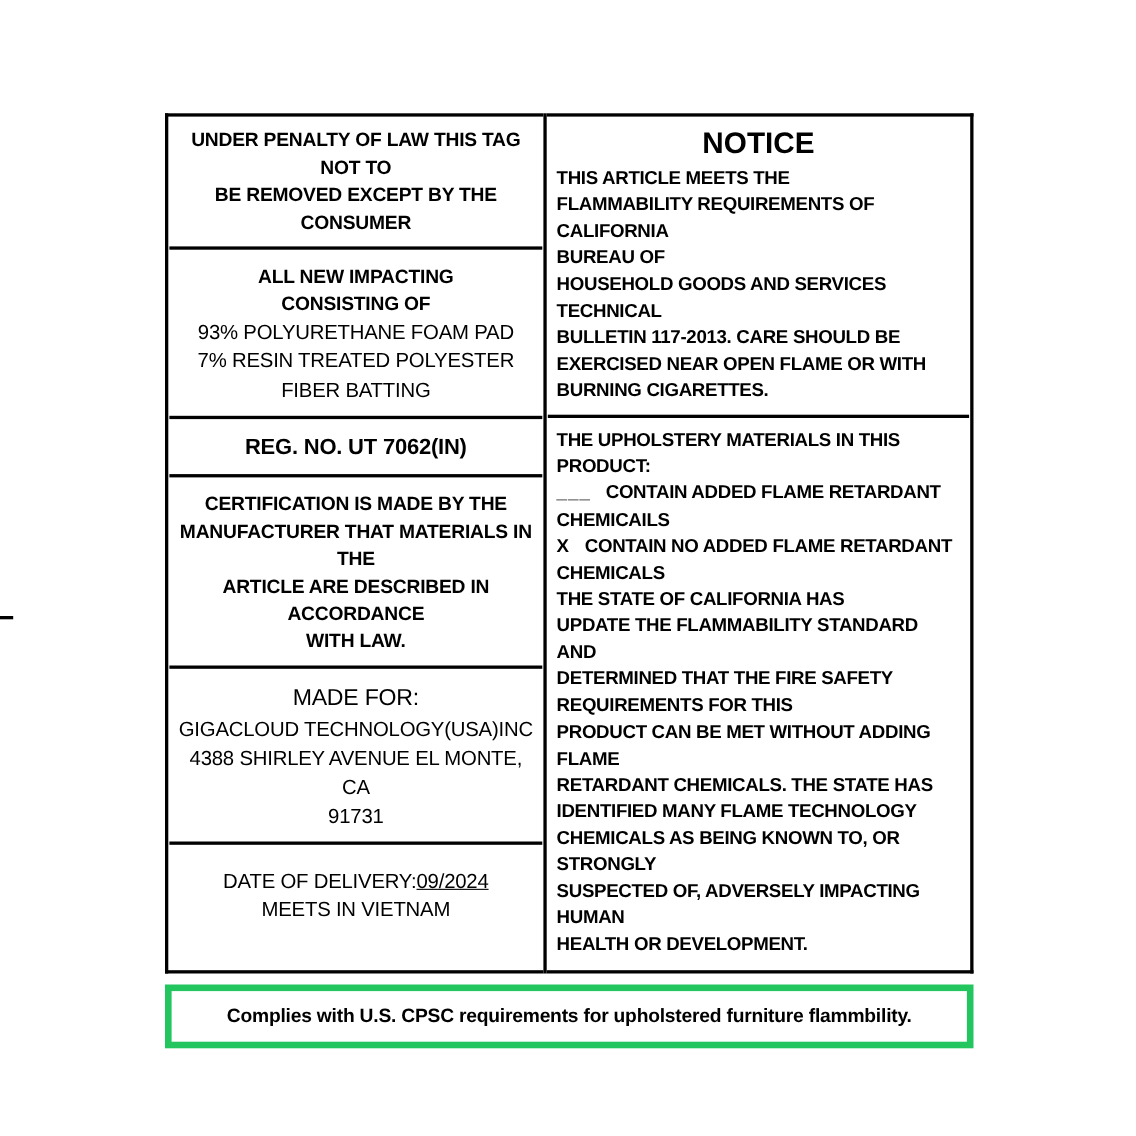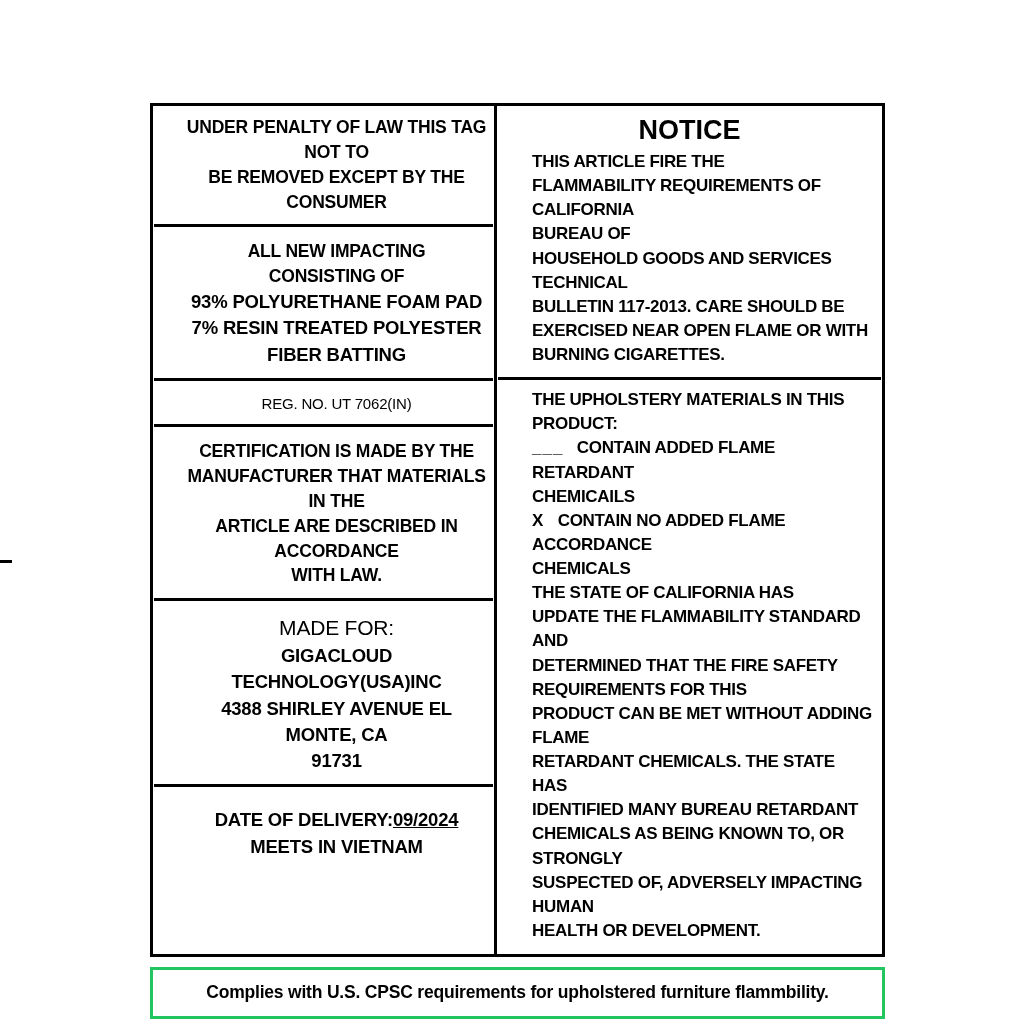--- a/index.html
+++ b/index.html
@@ -56,49 +56,48 @@
     border-bottom: 3px solid #000;
     padding: 8px 8px 10px 8px;
     text-align: left;
   }
   .right-cell.last {
     border-bottom: none;
   }
 
   .line {
     line-height: 1.42;
-    margin-left: 26px;
   }
 
   
   .bold-cond {
     font-family: "Liberation Sans Narrow", "Liberation Sans", sans-serif;
     font-weight: bold;
     font-size: 17.5px;
     letter-spacing: -0.2px;
   }
   .reg-cond {
     font-family: "Liberation Sans Narrow", "Liberation Sans", sans-serif;
-    font-weight: bold;
+    font-weight: normal;
     font-size: 18.5px;
     letter-spacing: -0.2px;
   }
   .notice-title {
     font-family: "Liberation Sans Narrow", "Liberation Sans", sans-serif;
     font-weight: bold;
     font-size: 27px;
     text-align: center;
     letter-spacing: 0px;
     line-height: 1.15;
     margin-bottom: 4px;
   }
   .reg-no {
     font-family: "Liberation Sans Narrow", "Liberation Sans", sans-serif;
-    font-weight: normal;
-    font-size: 15px;
+    font-weight: bold;
+    font-size: 20px;
     letter-spacing: -0.2px;
   }
   .made-for {
     font-family: "Liberation Sans Narrow", "Liberation Sans", sans-serif;
     font-weight: normal;
     font-size: 21px;
     letter-spacing: -0.2px;
   }
   .med-cond {
     font-family: "Liberation Sans Narrow", "Liberation Sans", sans-serif;
@@ -113,21 +112,21 @@
     letter-spacing: 1px;
   }
 
   
   .pad-top-sm { padding-top: 4px; }
   .pad-top-md { padding-top: 12px; }
 
   .footer-box {
     width: 735px;
     margin-top: 10px;
-    border: 3px solid #22c55e;
+    border: 6px solid #22c55e;
     box-sizing: border-box;
     padding: 12px 6px 13px 6px;
     text-align: center;
   }
   .footer-text {
     font-family: "Liberation Sans Narrow", "Liberation Sans", sans-serif;
     font-weight: bold;
     font-size: 17.5px;
     letter-spacing: -0.2px;
   }
@@ -189,42 +188,42 @@
           <div class="line reg-cond pad-top-md"><span>DATE OF DELIVERY:</span><span class="underline">09/2024</span></div>
           <div class="line reg-cond">MEETS IN VIETNAM</div>
         </div>
 
       </td>
 
       <td class="col-right">
 
         <div class="right-cell">
           <div class="notice-title">NOTICE</div>
-          <div class="line med-cond">THIS ARTICLE FIRE THE</div>
+          <div class="line med-cond">THIS ARTICLE MEETS THE</div>
           <div class="line med-cond">FLAMMABILITY REQUIREMENTS OF CALIFORNIA</div>
           <div class="line med-cond">BUREAU OF</div>
           <div class="line med-cond">HOUSEHOLD GOODS AND SERVICES TECHNICAL</div>
           <div class="line med-cond">BULLETIN 117-2013. CARE SHOULD BE</div>
           <div class="line med-cond">EXERCISED NEAR OPEN FLAME OR WITH</div>
           <div class="line med-cond">BURNING CIGARETTES.</div>
         </div>
 
         <div class="right-cell last">
           <div class="line med-cond">THE UPHOLSTERY MATERIALS IN THIS PRODUCT:</div>
           <div class="line med-cond"><span class="blank-underline">___</span>&nbsp;&nbsp;&nbsp;<span>CONTAIN ADDED FLAME RETARDANT</span></div>
           <div class="line med-cond">CHEMICAILS</div>
-          <div class="line med-cond"><span class="blank-underline">X</span>&nbsp;&nbsp;&nbsp;<span>CONTAIN NO ADDED FLAME ACCORDANCE</span></div>
+          <div class="line med-cond"><span class="blank-underline">X</span>&nbsp;&nbsp;&nbsp;<span>CONTAIN NO ADDED FLAME RETARDANT</span></div>
           <div class="line med-cond">CHEMICALS</div>
           <div class="line med-cond">THE STATE OF CALIFORNIA HAS</div>
           <div class="line med-cond">UPDATE THE FLAMMABILITY STANDARD AND</div>
           <div class="line med-cond">DETERMINED THAT THE FIRE SAFETY</div>
           <div class="line med-cond">REQUIREMENTS FOR THIS</div>
           <div class="line med-cond">PRODUCT CAN BE MET WITHOUT ADDING FLAME</div>
           <div class="line med-cond">RETARDANT CHEMICALS. THE STATE HAS</div>
-          <div class="line med-cond">IDENTIFIED MANY BUREAU RETARDANT</div>
+          <div class="line med-cond">IDENTIFIED MANY FLAME TECHNOLOGY</div>
           <div class="line med-cond">CHEMICALS AS BEING KNOWN TO, OR STRONGLY</div>
           <div class="line med-cond">SUSPECTED OF, ADVERSELY IMPACTING HUMAN</div>
           <div class="line med-cond">HEALTH OR DEVELOPMENT.</div>
         </div>
 
       </td>
     </tr>
   </tbody>
     </table>
 

